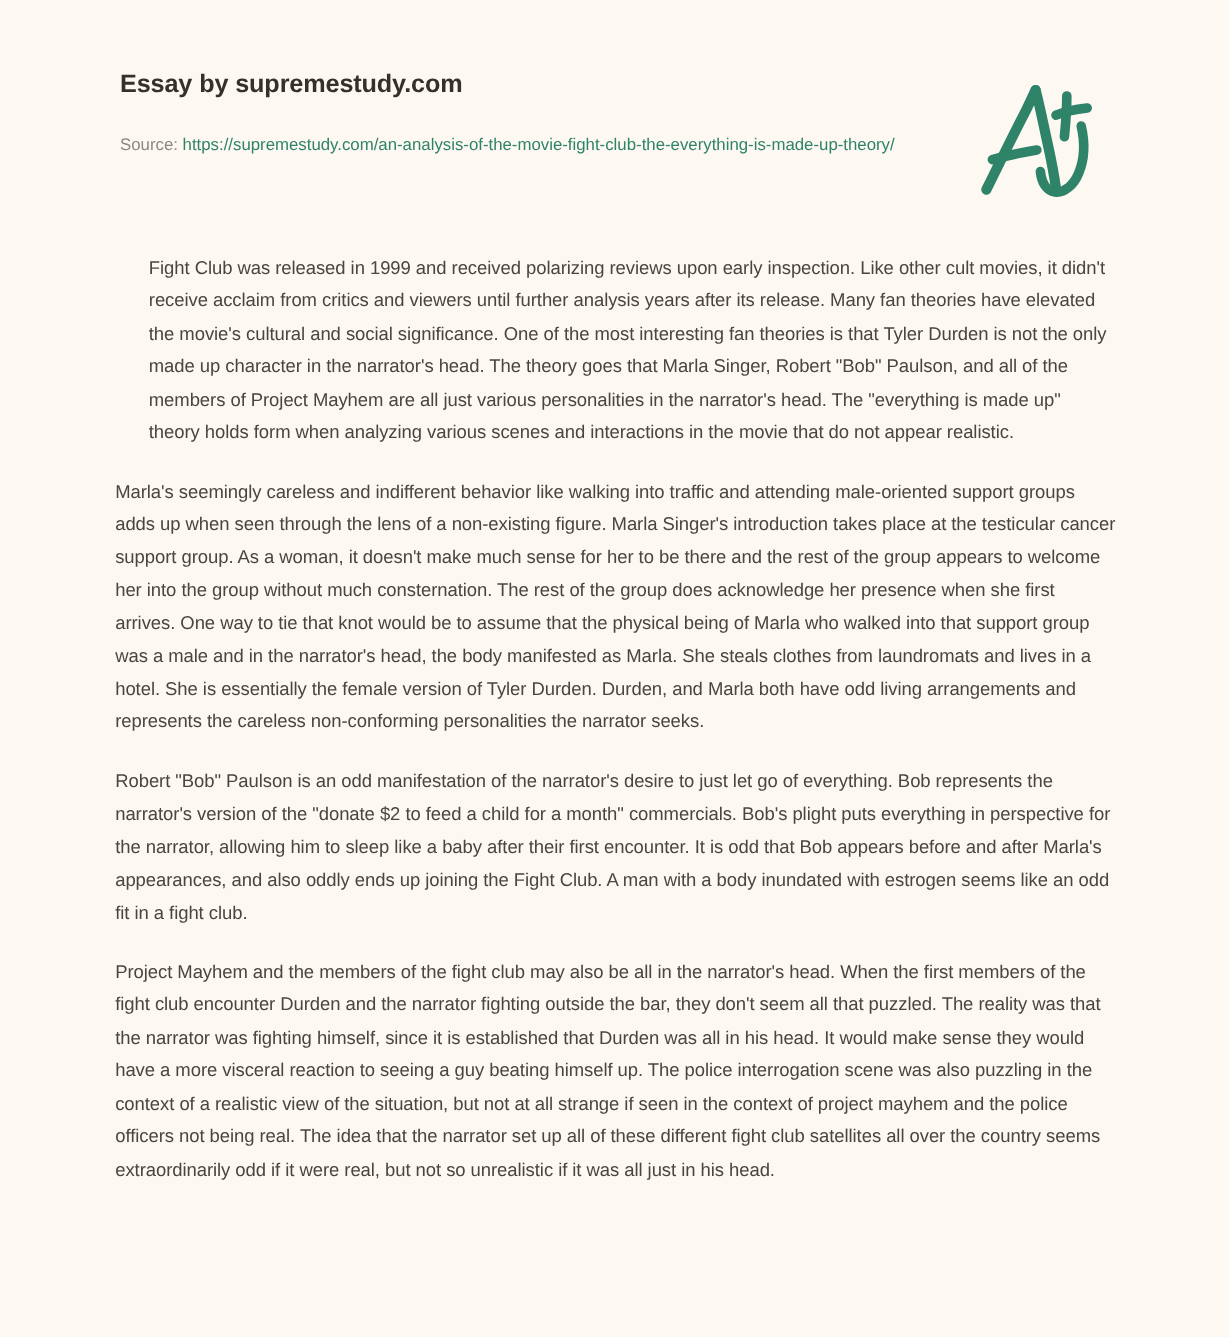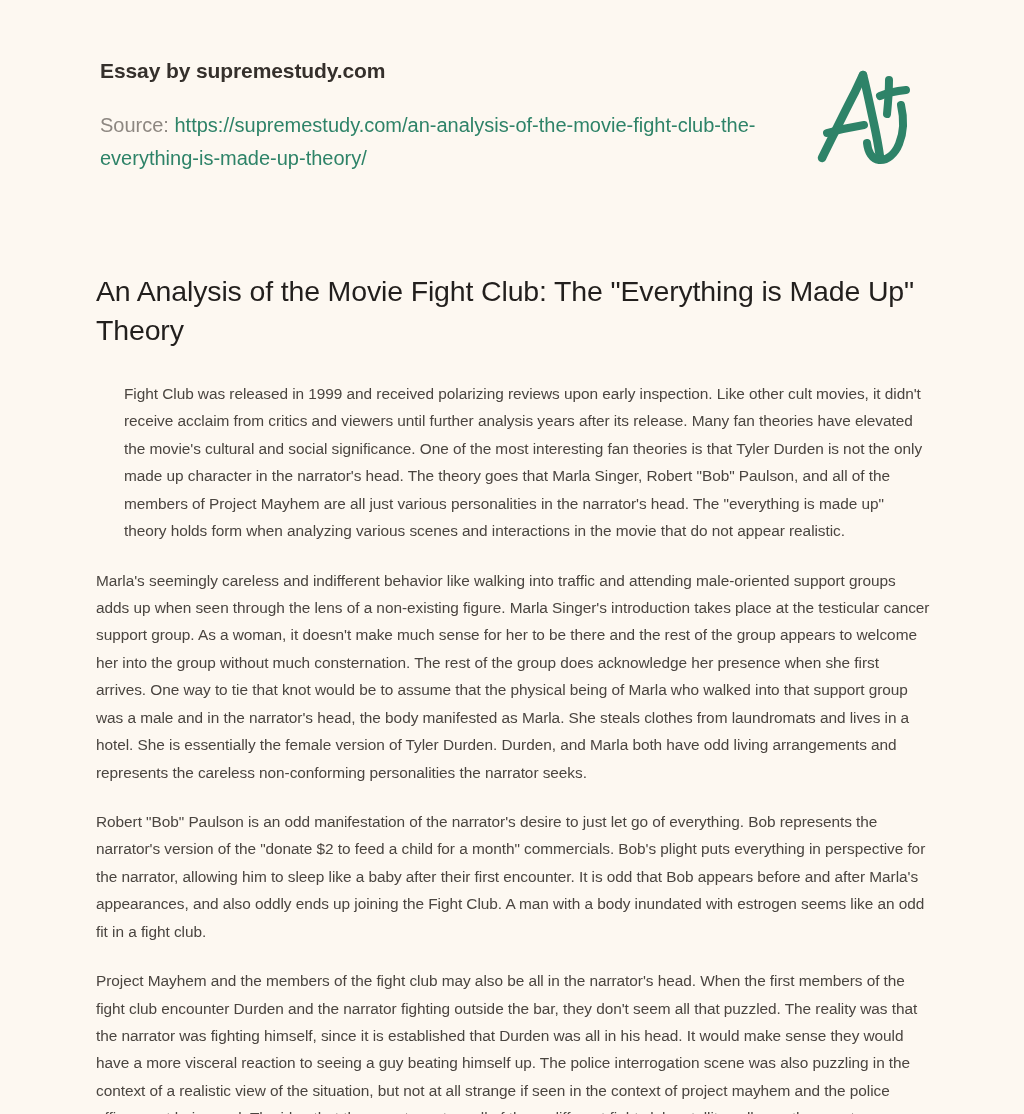--- a/index.html
+++ b/index.html
@@ -33,21 +33,21 @@
   }
   .essay-by {
     font-size: 21px;
     font-weight: bold;
     color: #35302c;
     letter-spacing: -0.1px;
     line-height: 1.2;
     margin: 0 0 26px 0;
   }
   .source-line {
-    font-size: 20px;
+    font-size: 14px;
     line-height: 1.62;
     color: #8d8781;
     margin: 0;
     word-break: break-word;
   }
   .source-label {
     color: #8d8781;
   }
   .source-url {
     color: #2e8368;
@@ -121,21 +121,20 @@
           <path d="M27 73 C38 70 52 67 64 65" stroke-width="8"></path>
           <path d="M80 36 C87 33 97 31 106 30" stroke-width="8"></path>
           <path d="M89 20 C89 31 88 44 87 54" stroke-width="8"></path>
           <path d="M101 45 C104 58 104 72 99 84 C95 94 87 101 79 100 C72 99 68 92 67 83" stroke-width="8"></path>
         </g>
       </svg>
     </div>
   </div>
 
   <div class="content">
-    <h1 class="doc-title">An Analysis of the Movie Fight Club: The "Everything is Made Up" Theory</h1>
 
     <div class="body-text">
       <p>Fight Club was released in 1999 and received polarizing reviews upon early inspection. Like other cult movies, it didn't receive acclaim from critics and viewers until further analysis years after its release. Many fan theories have elevated the movie's cultural and social significance. One of the most interesting fan theories is that Tyler Durden is not the only made up character in the narrator's head. The theory goes that Marla Singer, Robert "Bob" Paulson, and all of the members of Project Mayhem are all just various personalities in the narrator's head. The "everything is made up" theory holds form when analyzing various scenes and interactions in the movie that do not appear realistic.</p>
       <p>Marla's seemingly careless and indifferent behavior like walking into traffic and attending male-oriented support groups adds up when seen through the lens of a non-existing figure. Marla Singer's introduction takes place at the testicular cancer support group. As a woman, it doesn't make much sense for her to be there and the rest of the group appears to welcome her into the group without much consternation. The rest of the group does acknowledge her presence when she first arrives. One way to tie that knot would be to assume that the physical being of Marla who walked into that support group was a male and in the narrator's head, the body manifested as Marla. She steals clothes from laundromats and lives in a hotel. She is essentially the female version of Tyler Durden. Durden, and Marla both have odd living arrangements and represents the careless non-conforming personalities the narrator seeks.</p>
       <p>Robert "Bob" Paulson is an odd manifestation of the narrator's desire to just let go of everything. Bob represents the narrator's version of the "donate $2 to feed a child for a month" commercials. Bob's plight puts everything in perspective for the narrator, allowing him to sleep like a baby after their first encounter. It is odd that Bob appears before and after Marla's appearances, and also oddly ends up joining the Fight Club. A man with a body inundated with estrogen seems like an odd fit in a fight club.</p>
       <p>Project Mayhem and the members of the fight club may also be all in the narrator's head. When the first members of the fight club encounter Durden and the narrator fighting outside the bar, they don't seem all that puzzled. The reality was that the narrator was fighting himself, since it is established that Durden was all in his head. It would make sense they would have a more visceral reaction to seeing a guy beating himself up. The police interrogation scene was also puzzling in the context of a realistic view of the situation, but not at all strange if seen in the context of project mayhem and the police officers not being real. The idea that the narrator set up all of these different fight club satellites all over the country seems extraordinarily odd if it were real, but not so unrealistic if it was all just in his head.</p>
     </div>
   </div>
 
 </div>

